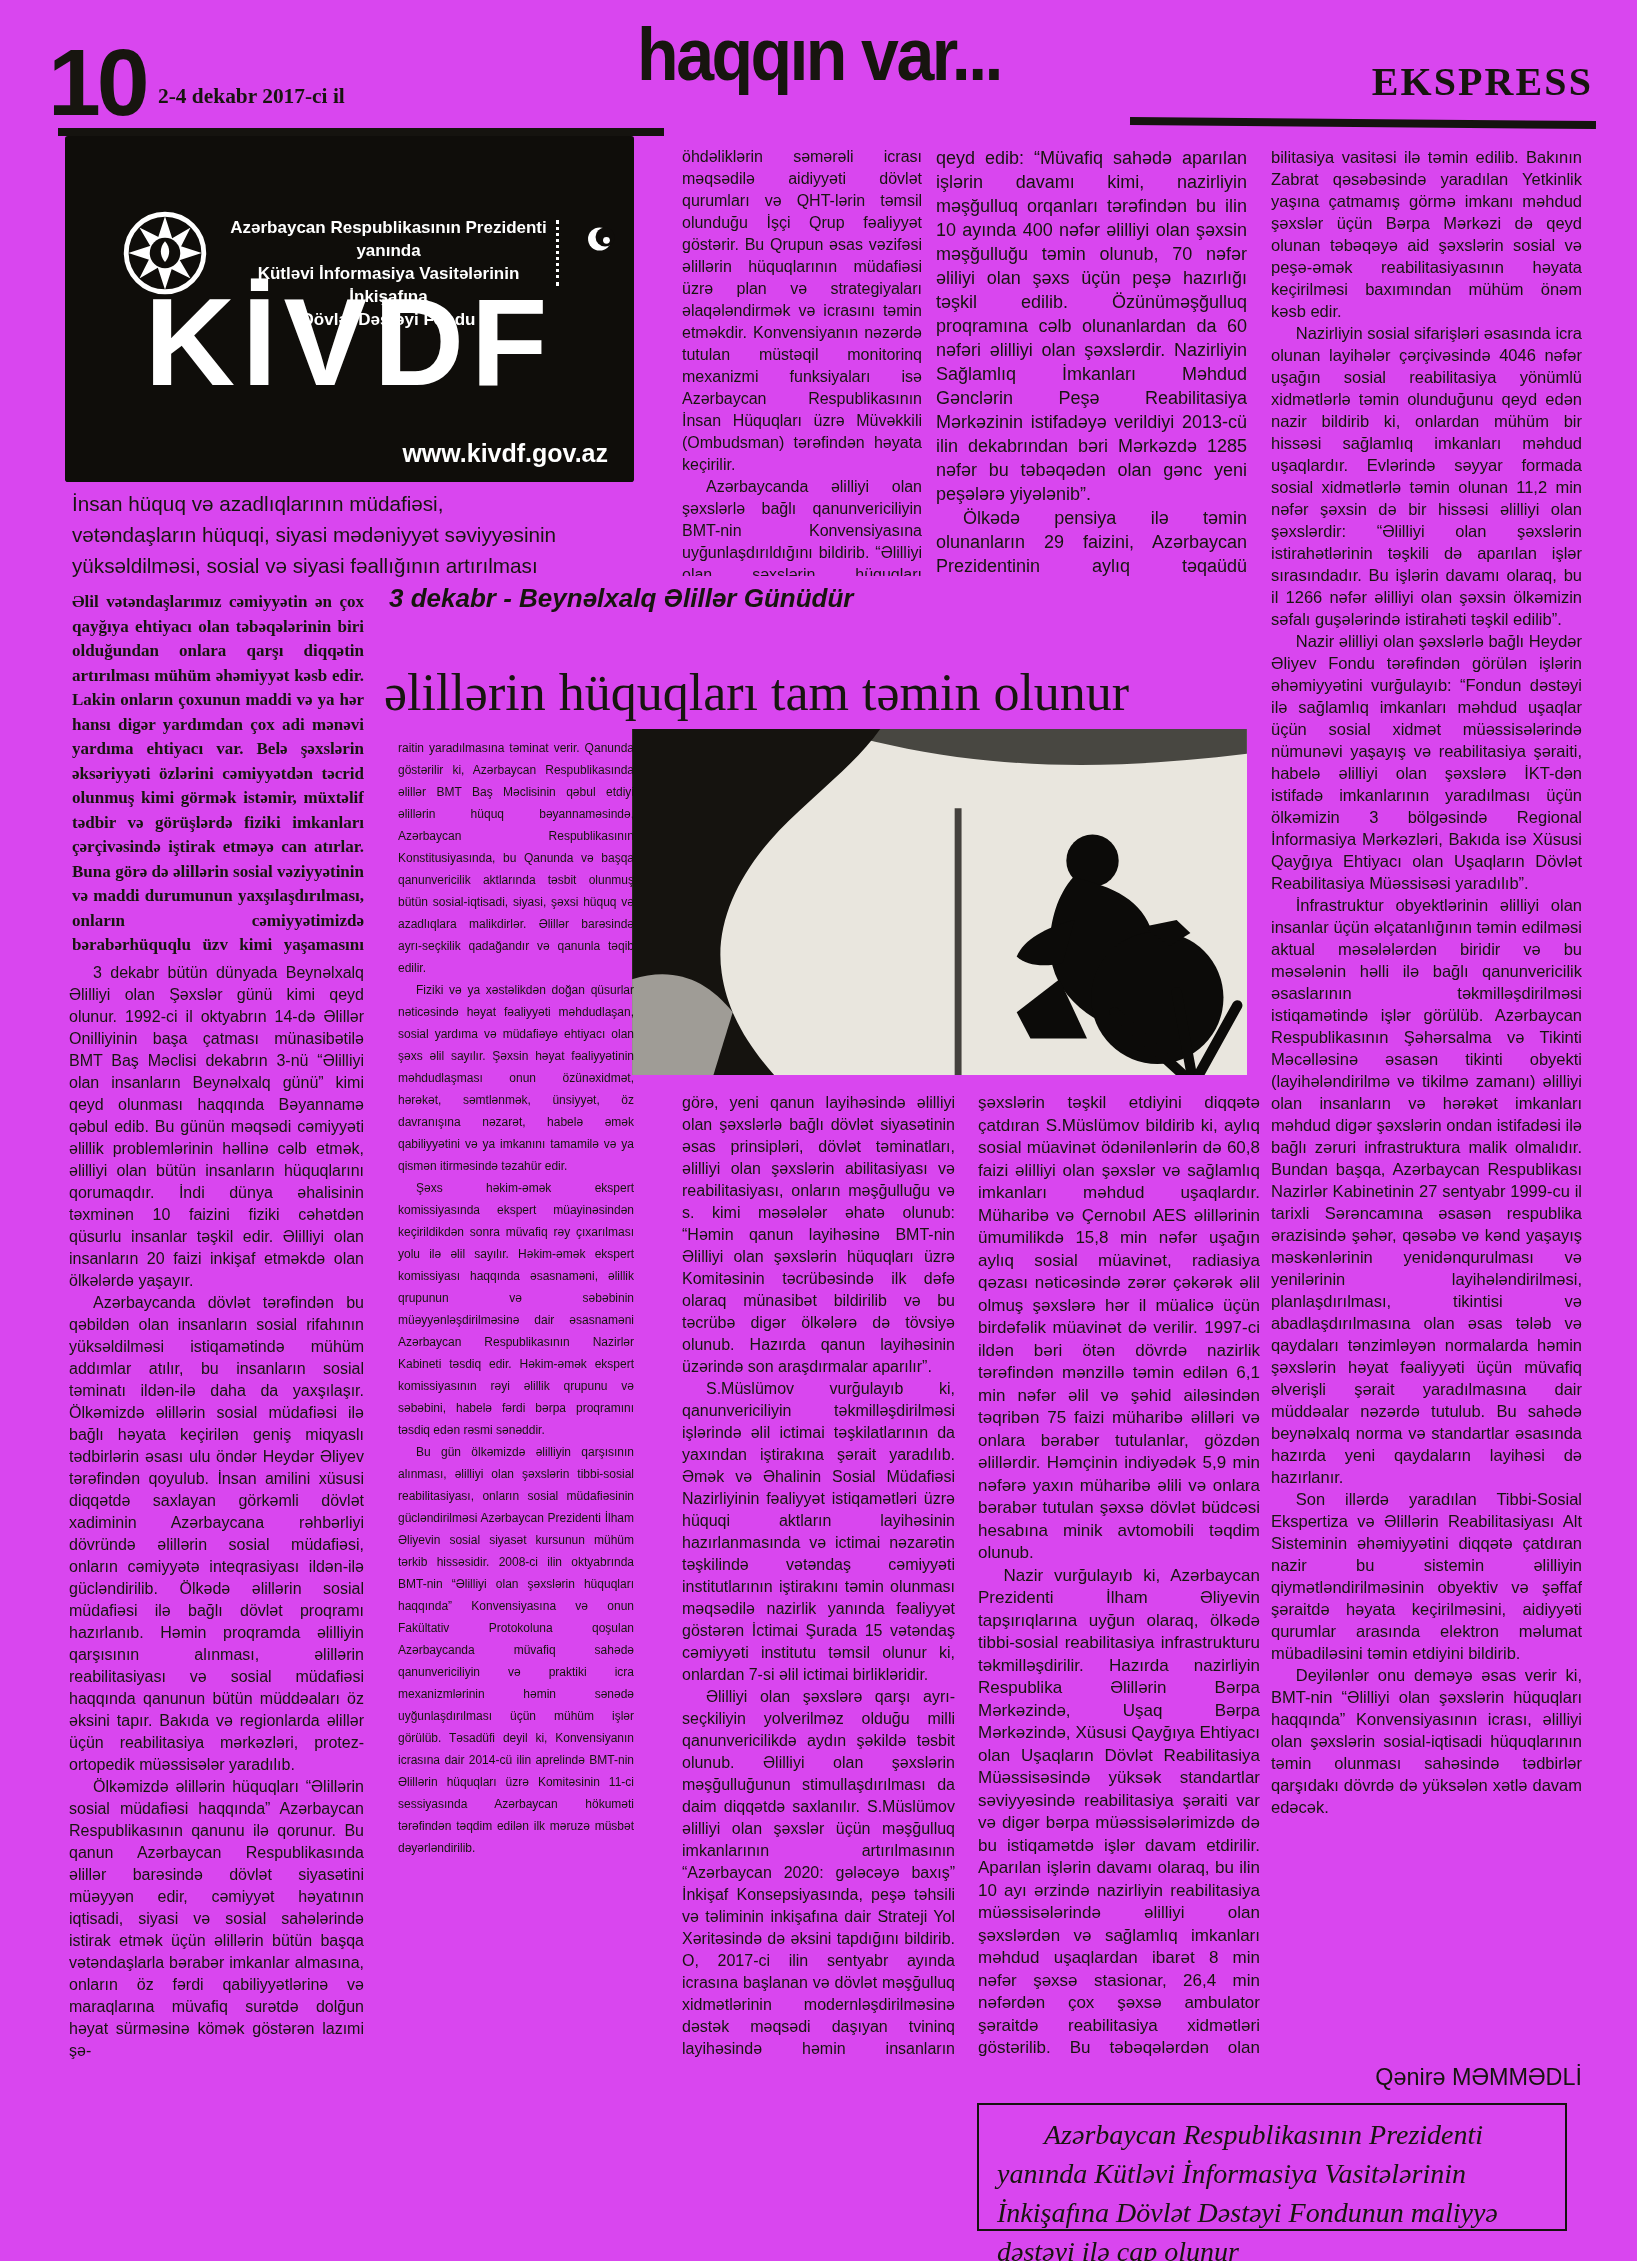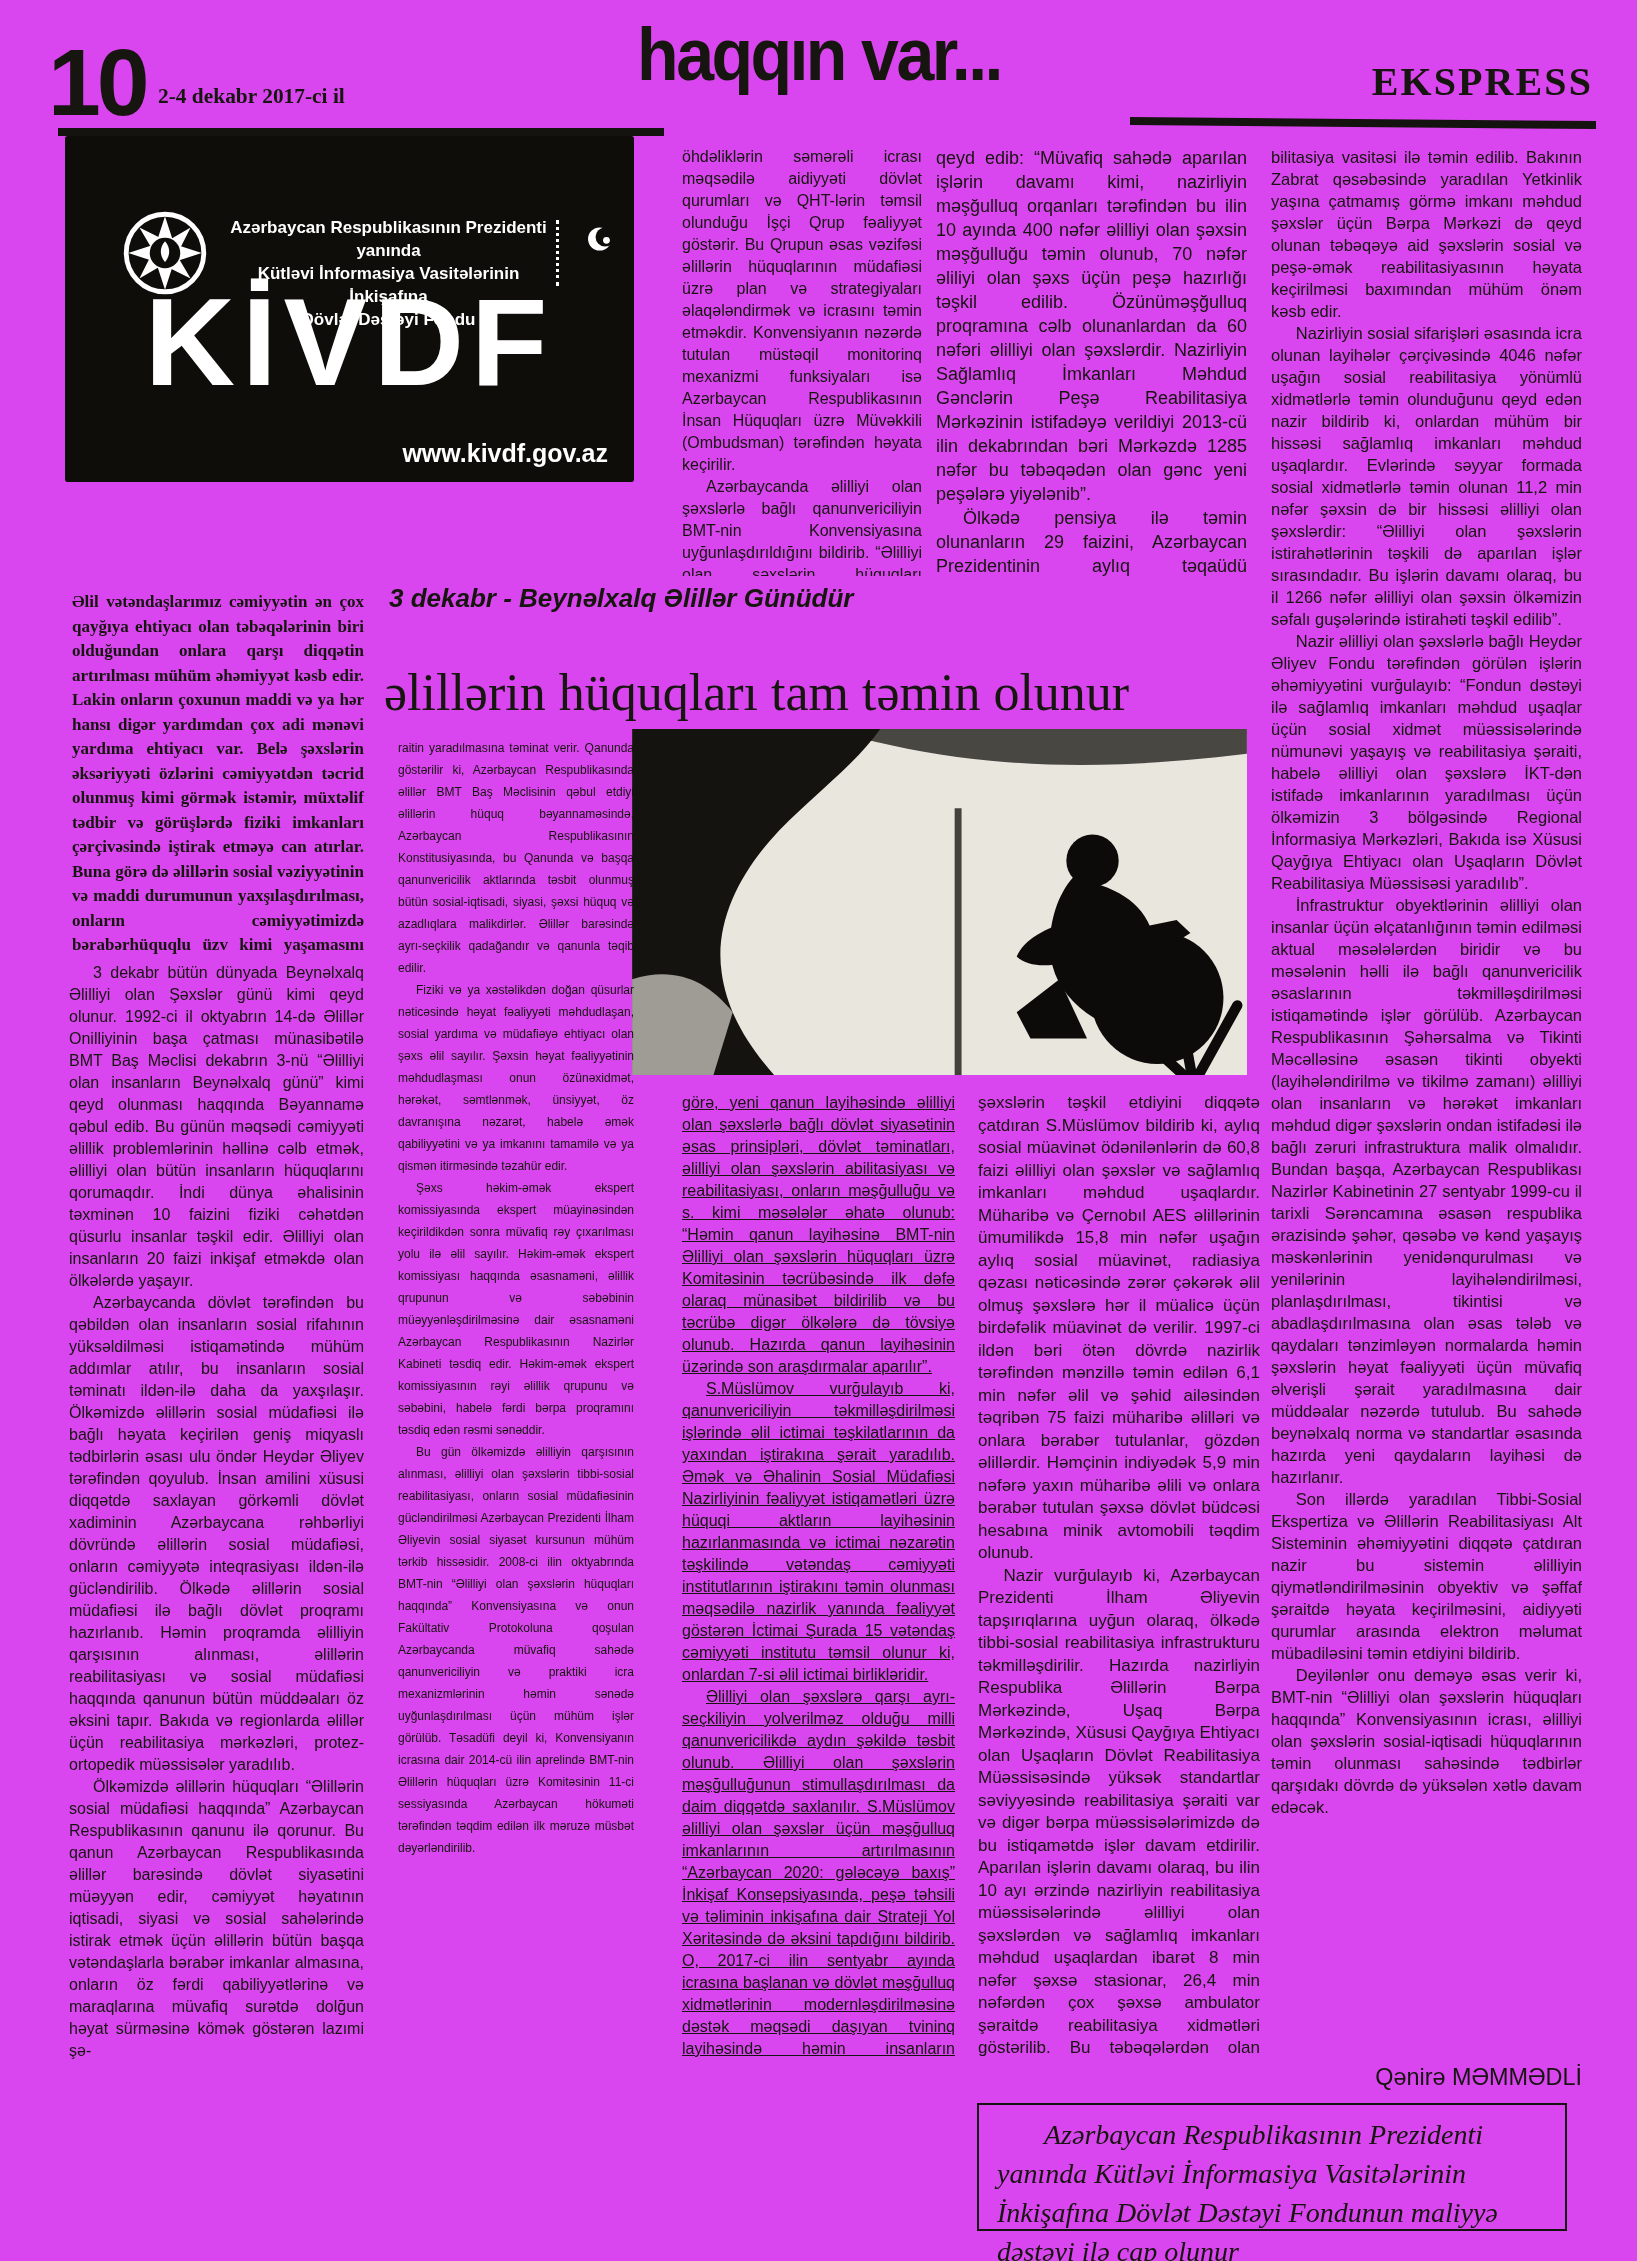--- a/index.html
+++ b/index.html
@@ -45,21 +45,21 @@
   .col p{margin:0;text-indent:1.5em;}
   .col p:first-child{text-indent:0;}
   .col.indent-first p:first-child{text-indent:1.5em;}
   #col-left-lead{left:72px;top:590px;width:292px;height:372px;
     font-family:"Liberation Serif",serif;font-weight:700;font-size:17px;line-height:24.5px;}
   #col-left-rest{left:69px;top:962px;width:295px;height:1100px;font-size:16px;line-height:22px;}
   #col-top1{left:682px;top:146px;width:240px;height:430px;font-size:16px;line-height:22px;}
   #col-top2{left:936px;top:146px;width:311px;height:430px;font-size:18px;line-height:24px;}
   #col-right{left:1271px;top:146px;width:311px;height:1915px;font-size:16.5px;line-height:22px;}
   #col-a{left:398px;top:737px;width:236px;height:1323px;font-size:12px;line-height:22px;}
-  #col-b{left:682px;top:1092px;width:273px;height:968px;font-size:16px;line-height:22px;text-decoration:underline;}
+  #col-b{left:682px;top:1092px;width:273px;height:968px;font-size:16px;line-height:22px;}
   #col-c{left:978px;top:1092px;width:282px;height:968px;font-size:17px;line-height:22.5px;}
   
   .byline{position:absolute;left:1271px;top:2064px;width:311px;text-align:right;
     font-size:23.4px;font-weight:400;}
   .footer-box{position:absolute;left:977px;top:2103px;width:590px;height:128px;
     border:2.1px solid #15130f;box-sizing:border-box;padding:9.6px 18px;}
   .footer-box p{margin:0;font-family:"Liberation Serif",serif;font-style:italic;
     font-size:28px;line-height:39px;text-indent:47px;}
 </style>
 </head>
@@ -96,20 +96,25 @@
       <svg width="30" height="30" viewBox="0 0 44 44">
         <circle cx="20" cy="22" r="17" fill="#fff"></circle>
         <circle cx="28" cy="19" r="14" fill="#0f0d0a"></circle>
         <circle cx="30" cy="24" r="5" fill="#fff"></circle>
       </svg>
     </span>
     <div class="ad-logo">KİVDF</div>
     <div class="ad-site">www.kivdf.gov.az</div>
   </div>
 
+  <div class="tagline">
+      <p>İnsan hüquq və azadlıqlarının müdafiəsi,</p>
+      <p>vətəndaşların hüquqi, siyasi mədəniyyət səviyyəsinin</p>
+      <p>yüksəldilməsi, sosial və siyasi fəallığının artırılması</p>
+    </div>
 
   <div class="kicker">3 dekabr - Beynəlxalq Əlillər Günüdür</div>
   <div class="headline2">əlillərin hüquqları tam təmin olunur</div>
 
   <div class="photo">
     <svg width="615" height="346" viewBox="0 0 892 502">
       <rect width="892" height="502" fill="#e9e6de"></rect>
       <path d="M330,0 L892,0 L892,36 C760,52 640,58 520,46 C455,40 390,28 330,13 Z" fill="#2b2a26" opacity="0.85"></path>
       <path d="M0,0 L360,0 C320,57 250,105 200,162 C150,220 120,287 130,354 C138,411 168,459 206,502 L0,502 Z" fill="#15130f"></path>
       <path d="M0,363 C60,344 108,363 146,411 L118,502 L0,502 Z" fill="#e9e6de" opacity="0.65"></path>

